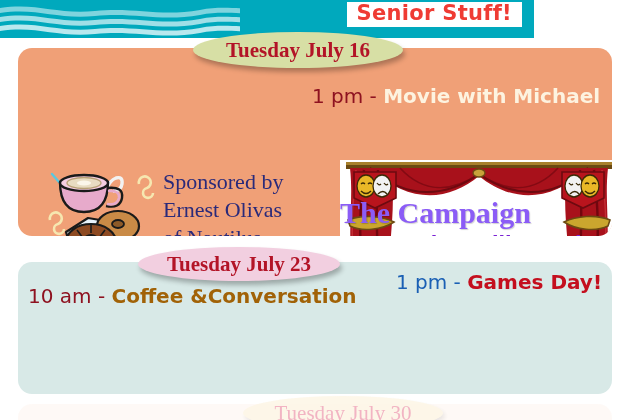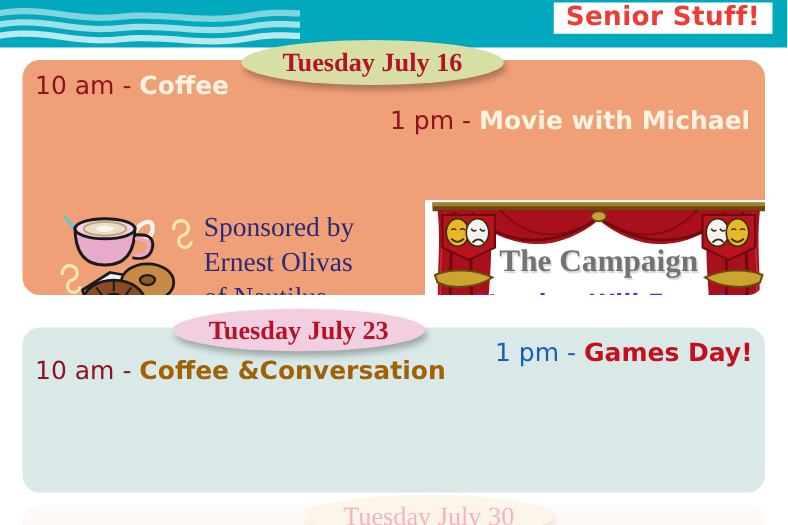--- a/index.html
+++ b/index.html
@@ -5,21 +5,21 @@
   html,body{margin:0;padding:0;}
   body{
     width:630px;height:420px;overflow:hidden;position:relative;
     background:#ffffff;
     font-family:"Liberation Sans", sans-serif;
   }
   .stage{position:absolute;left:0;top:0;width:630px;height:420px;overflow:hidden;background:#fff;}
 
   
   .header{
-    position:absolute;left:0;top:0;width:630px;height:38px;
+    position:absolute;left:0;top:0;width:534px;height:38px;
     background:#00a9bd;overflow:hidden;
   }
   .waves{position:absolute;left:0;top:0;width:240px;height:38px;}
   .title-box{
     position:absolute;right:12px;top:2px;
     background:#ffffff;padding:1px 10px 3px 10px;
     line-height:1;
   }
   .title-box span{
     font-family:"DejaVu Sans", sans-serif;
@@ -80,23 +80,23 @@
 
   
   .clip1{position:absolute;left:26px;top:112px;width:116px;height:108px;}
 
   
   .theater{
     position:absolute;left:322px;top:112px;width:278px;height:120px;
     background:#ffffff;overflow:hidden;
   }
   .curtain-title{
-    position:absolute;left:0;top:36px;width:278px;text-align:center;
-    font-family:"Liberation Serif", serif;font-weight:bold;font-size:25px;
-    color:#737373;text-shadow:1px 1px 1px rgba(0,0,0,.18);white-space:nowrap;
+    position:absolute;left:0;top:36px;width:278px;text-align:left;
+    font-family:"Liberation Serif", serif;font-weight:bold;font-size:30px;
+    color:#8b5cf6;text-shadow:1px 1px 1px rgba(0,0,0,.18);white-space:nowrap;
   }
   .curtain-sub{
     position:absolute;left:0;top:72px;width:278px;text-align:center;
     font-family:"DejaVu Sans", sans-serif;font-weight:bold;font-size:19px;
     color:#7a21d4;white-space:nowrap;
   }
 </style>
 </head>
 <body>
 
@@ -191,23 +191,20 @@
           <ellipse cx="250" cy="26" rx="9" ry="11" fill="#e9b827" stroke="#3a2a06" stroke-width="1.3"></ellipse>
           <path d="M245 24 q2 -2 4 0 M252 24 q2 -2 4 0" stroke="#3a2a06" stroke-width="1.3" fill="none"></path>
           <path d="M245 31 q5 5 10 0" stroke="#3a2a06" stroke-width="1.5" fill="none"></path>
         </g>
       </svg>
       <div class="curtain-title">The Campaign</div>
       <div class="curtain-sub">Starring Will Ferrel</div>
     </div>
   </div>
 
-  <div class="ev-head" id="p1-line1">
-    <span class="t-time">10 am - </span><span class="t-name">Coffee</span>
-  </div>
   <div class="ev-head" id="p1-movie">
     <span class="t-time">1 pm - </span><span class="t-name">Movie with Michael</span>
   </div>
 
   <div class="panel" id="panel2">
 
     
     
 
     

